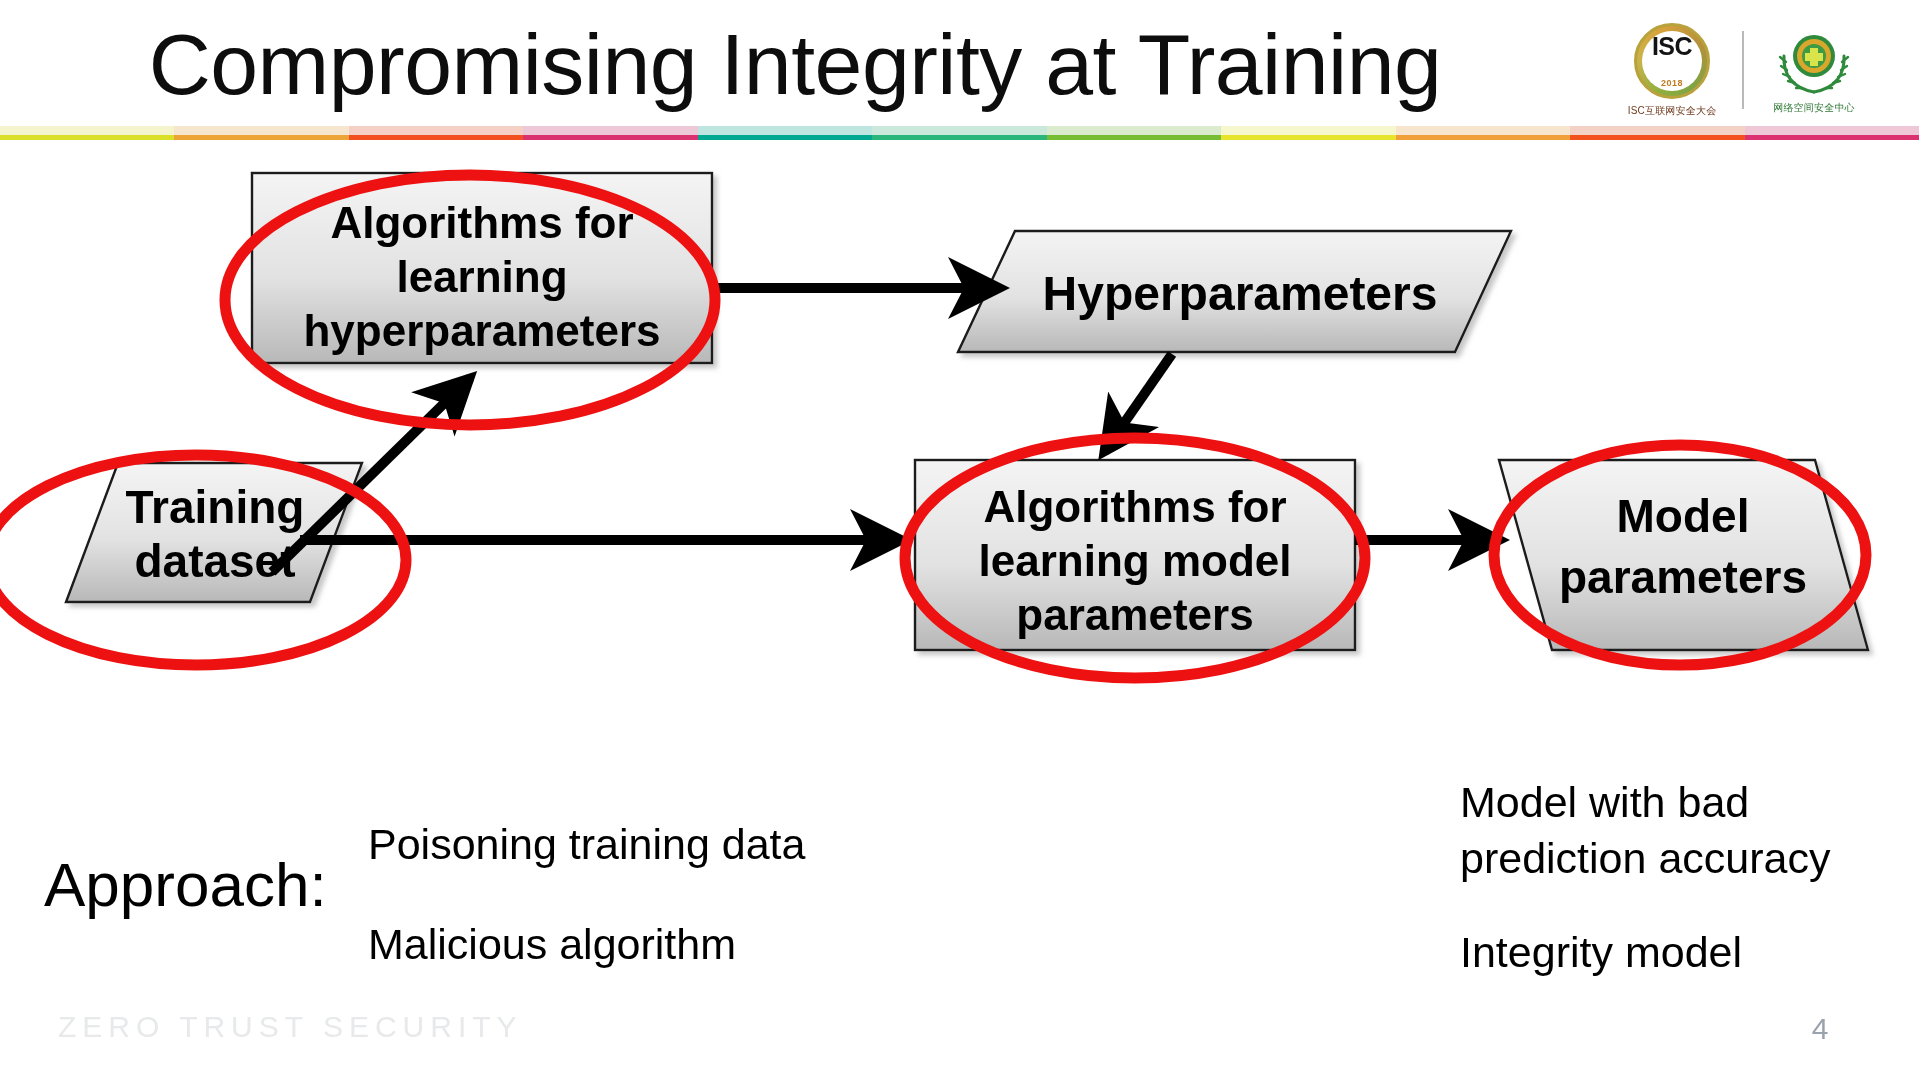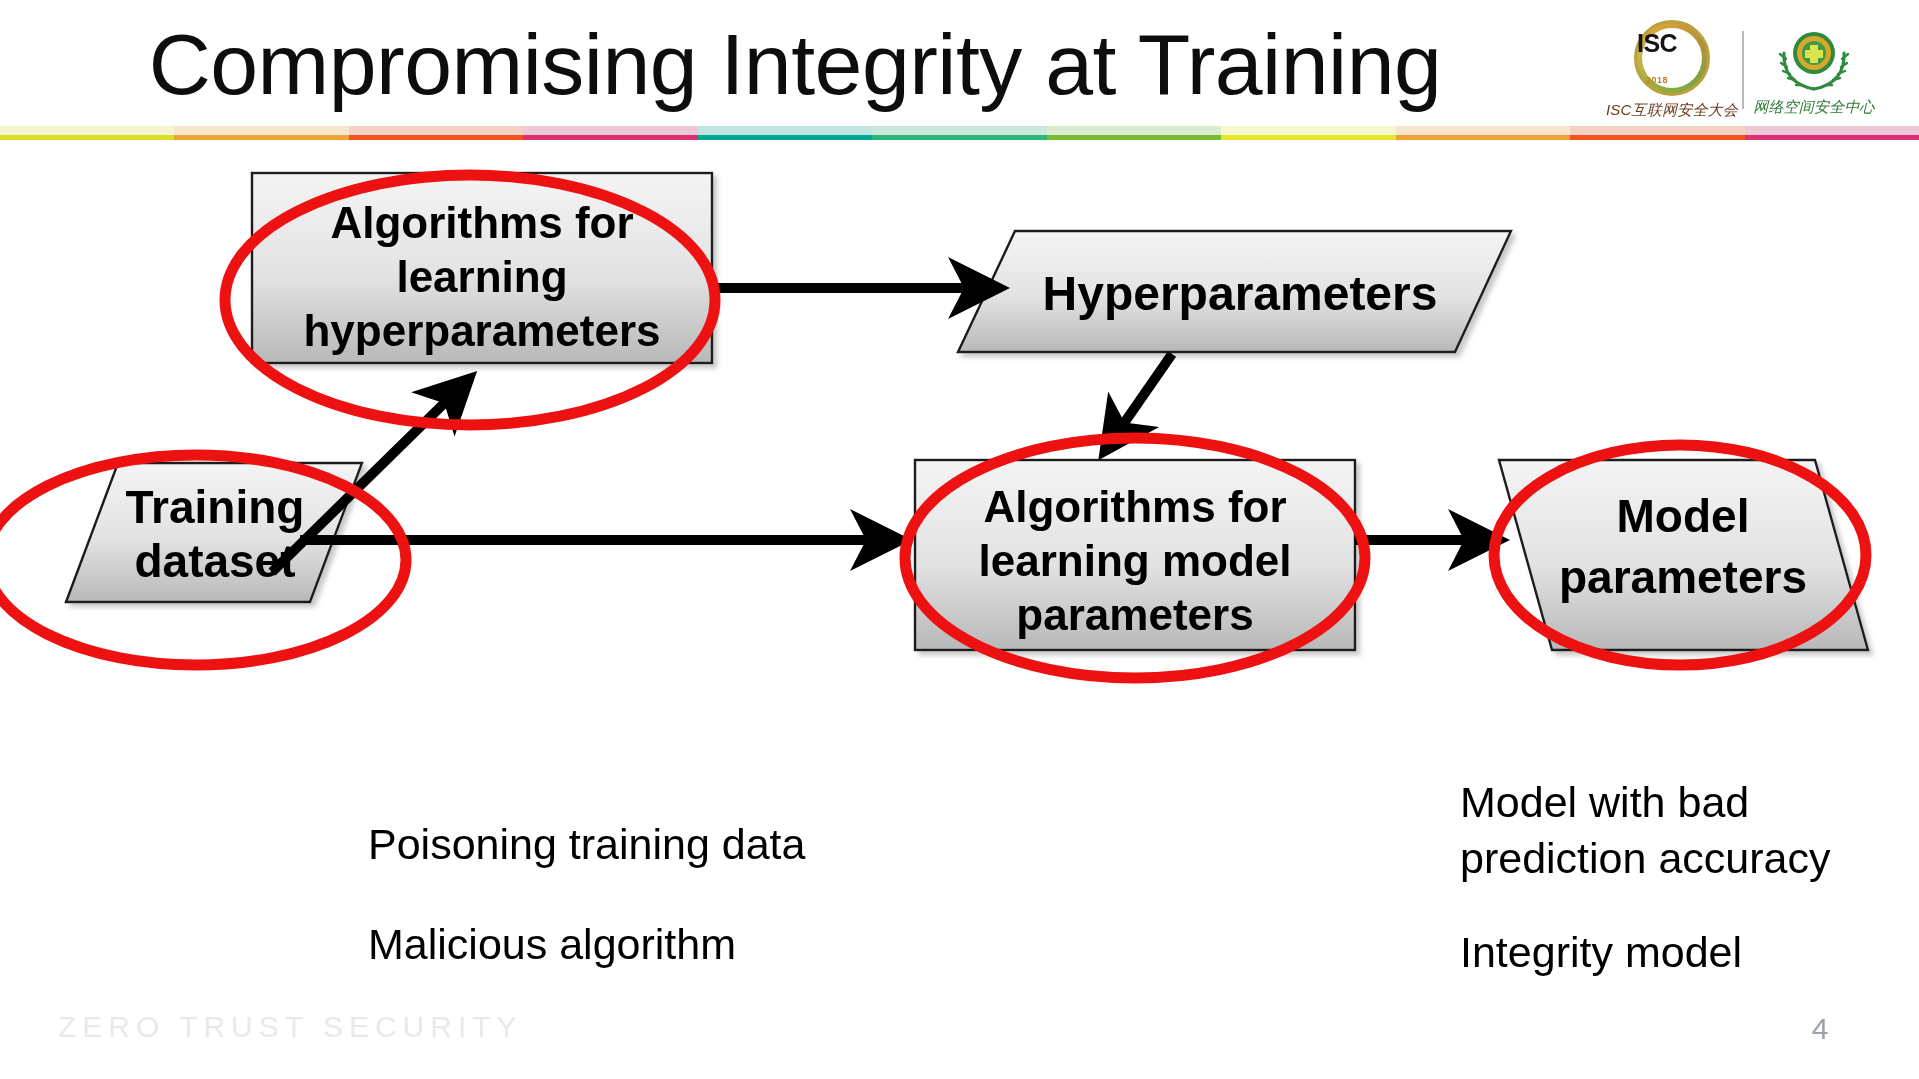--- a/index.html
+++ b/index.html
@@ -22,29 +22,29 @@
 
   
   #logo-group{position:absolute;left:1612px;top:18px;width:290px;height:104px;
     display:flex;align-items:center;gap:10px;}
   .logo-block{display:flex;flex-direction:column;align-items:center;justify-content:center;width:120px;}
   .isc-ring{
     width:70px;height:70px;border-radius:50%;
     border:3px solid #b9a13c;
     background:
       conic-gradient(from 200deg,#8fae3e 0deg,#c9b44a 70deg,#d8a23a 140deg,#b5913b 220deg,#7fa345 300deg,#8fae3e 360deg);
-    display:flex;align-items:center;justify-content:flex-start;
+    display:flex;align-items:center;justify-content:center;
     position:relative;
   }
   .isc-ring::after{content:"";position:absolute;inset:5px;border-radius:50%;background:#ffffff;}
   .isc-ring .isc-inner{position:relative;z-index:2;text-align:center;line-height:1;}
   .isc-word{font-size:25px;font-weight:700;letter-spacing:-0.5px;color:#141414;
     font-family:"Liberation Sans",sans-serif;}
   .isc-year{font-size:9px;font-weight:700;color:#c07a1e;margin-top:20px;letter-spacing:0.5px;}
-  .logo-caption{font-size:15px;color:#6e3a1f;margin-top:5px;white-space:nowrap;letter-spacing:0.2px;font-style:italic;}
+  .logo-caption{font-size:10px;color:#6e3a1f;margin-top:5px;white-space:nowrap;letter-spacing:0.2px;}
   .logo-caption.green{color:#2f7a36;}
   #logo-divider{width:2px;height:78px;background:#b9b9b9;}
 
   .emblem{width:76px;height:70px;position:relative;}
 
   
   #divider-strip{position:absolute;left:0;top:126px;width:1919px;height:14px;display:flex;}
   .seg{height:100%;position:relative;}
   .seg .glow{position:absolute;left:0;right:0;top:0;height:9px;opacity:.30;background:inherit;}
   .seg .core{position:absolute;left:0;right:0;bottom:0;height:5px;background:inherit;filter:saturate(1.25);}
@@ -238,20 +238,21 @@
       <g fill="none" stroke="#ee1111" stroke-width="11">
         <ellipse cx="470" cy="160" rx="245" ry="125"></ellipse>
         <ellipse cx="196" cy="420" rx="210" ry="105"></ellipse>
         <ellipse cx="1135" cy="418" rx="230" ry="120"></ellipse>
         <ellipse cx="1680" cy="415" rx="186" ry="110"></ellipse>
       </g>
     </svg>
   </div>
 
   <div id="bottom-area">
+    <div class="big-label" id="approach-label">Approach:</div>
     <div class="detail-line" id="approach-line-0">Poisoning training data</div>
     <div class="detail-line" id="approach-line-1">Malicious algorithm</div>
 
     <div class="detail-line" id="goal-line-1">prediction accuracy</div>
     <div class="detail-line" id="goal-line-0">Model with bad</div>
     <div class="detail-line" id="goal-line-2">Integrity model</div>
   </div>
 
   <div id="footer-watermark">ZERO TRUST SECURITY</div>
   <div id="slide-number">4</div>

